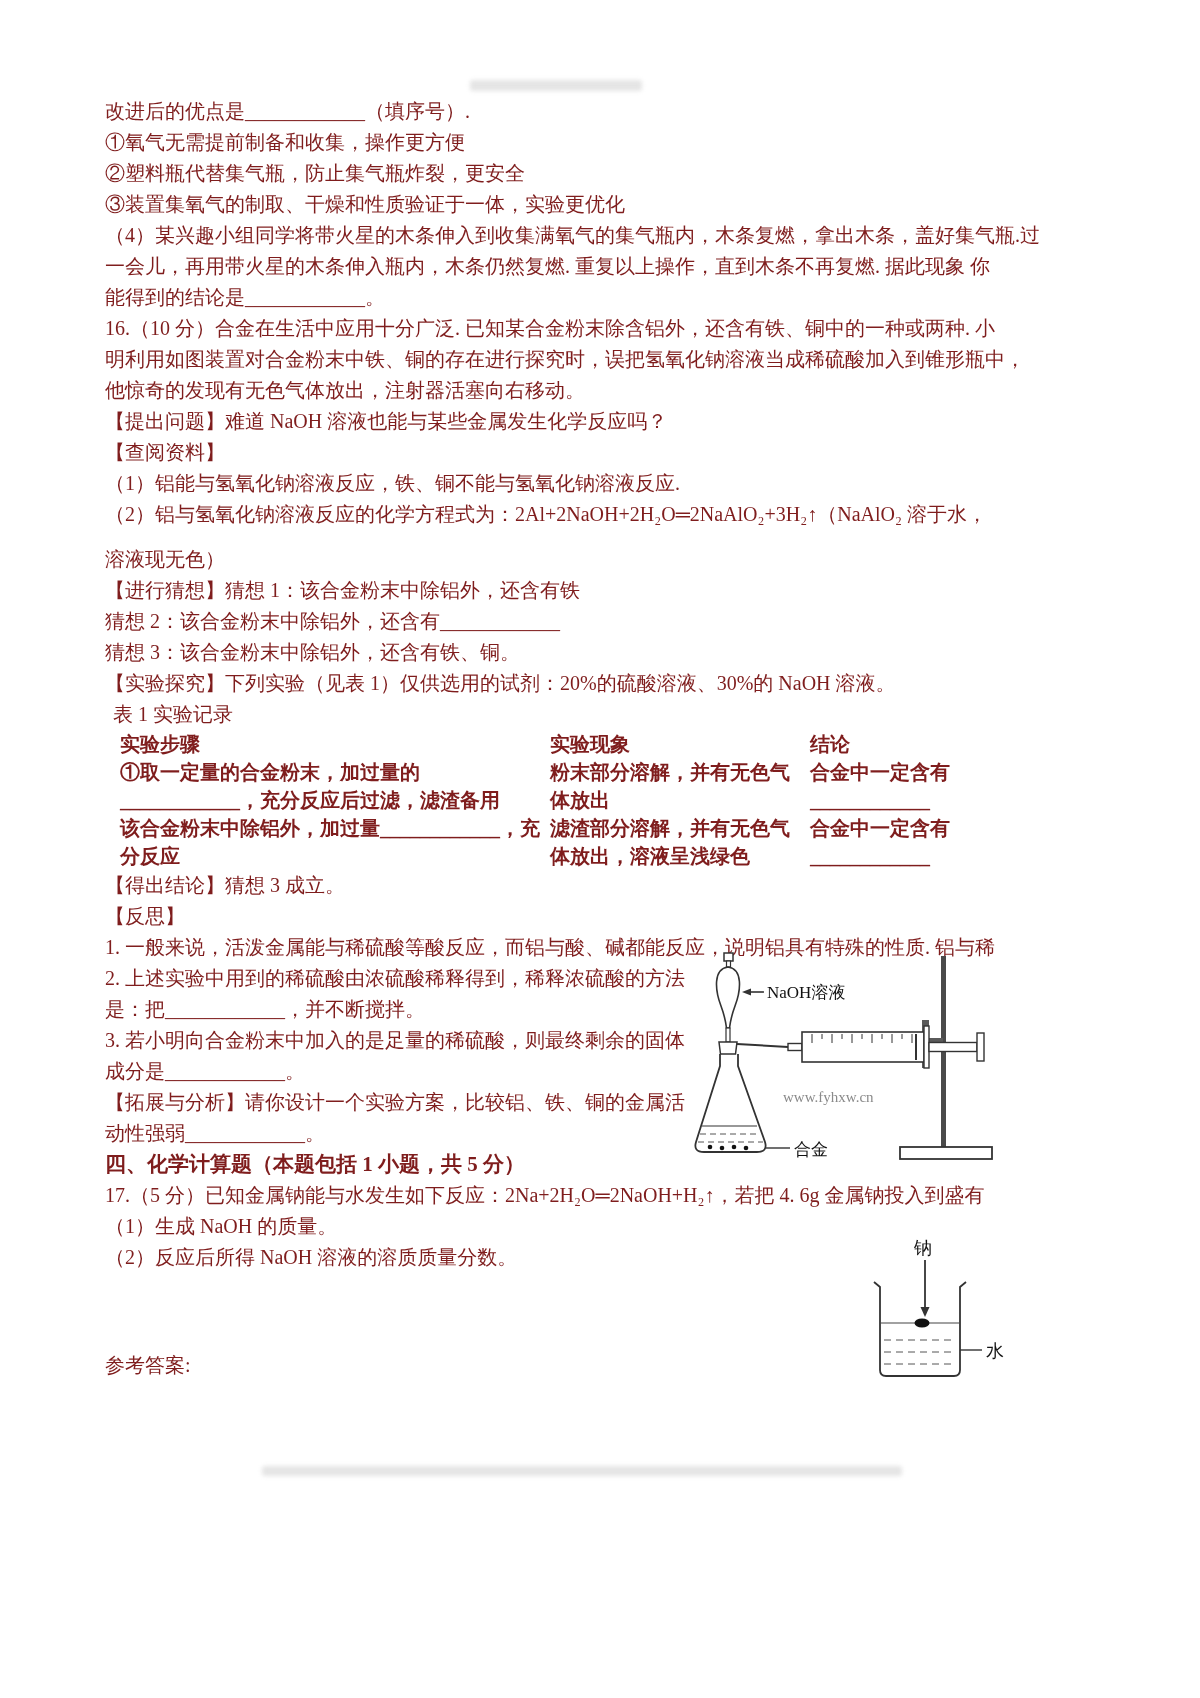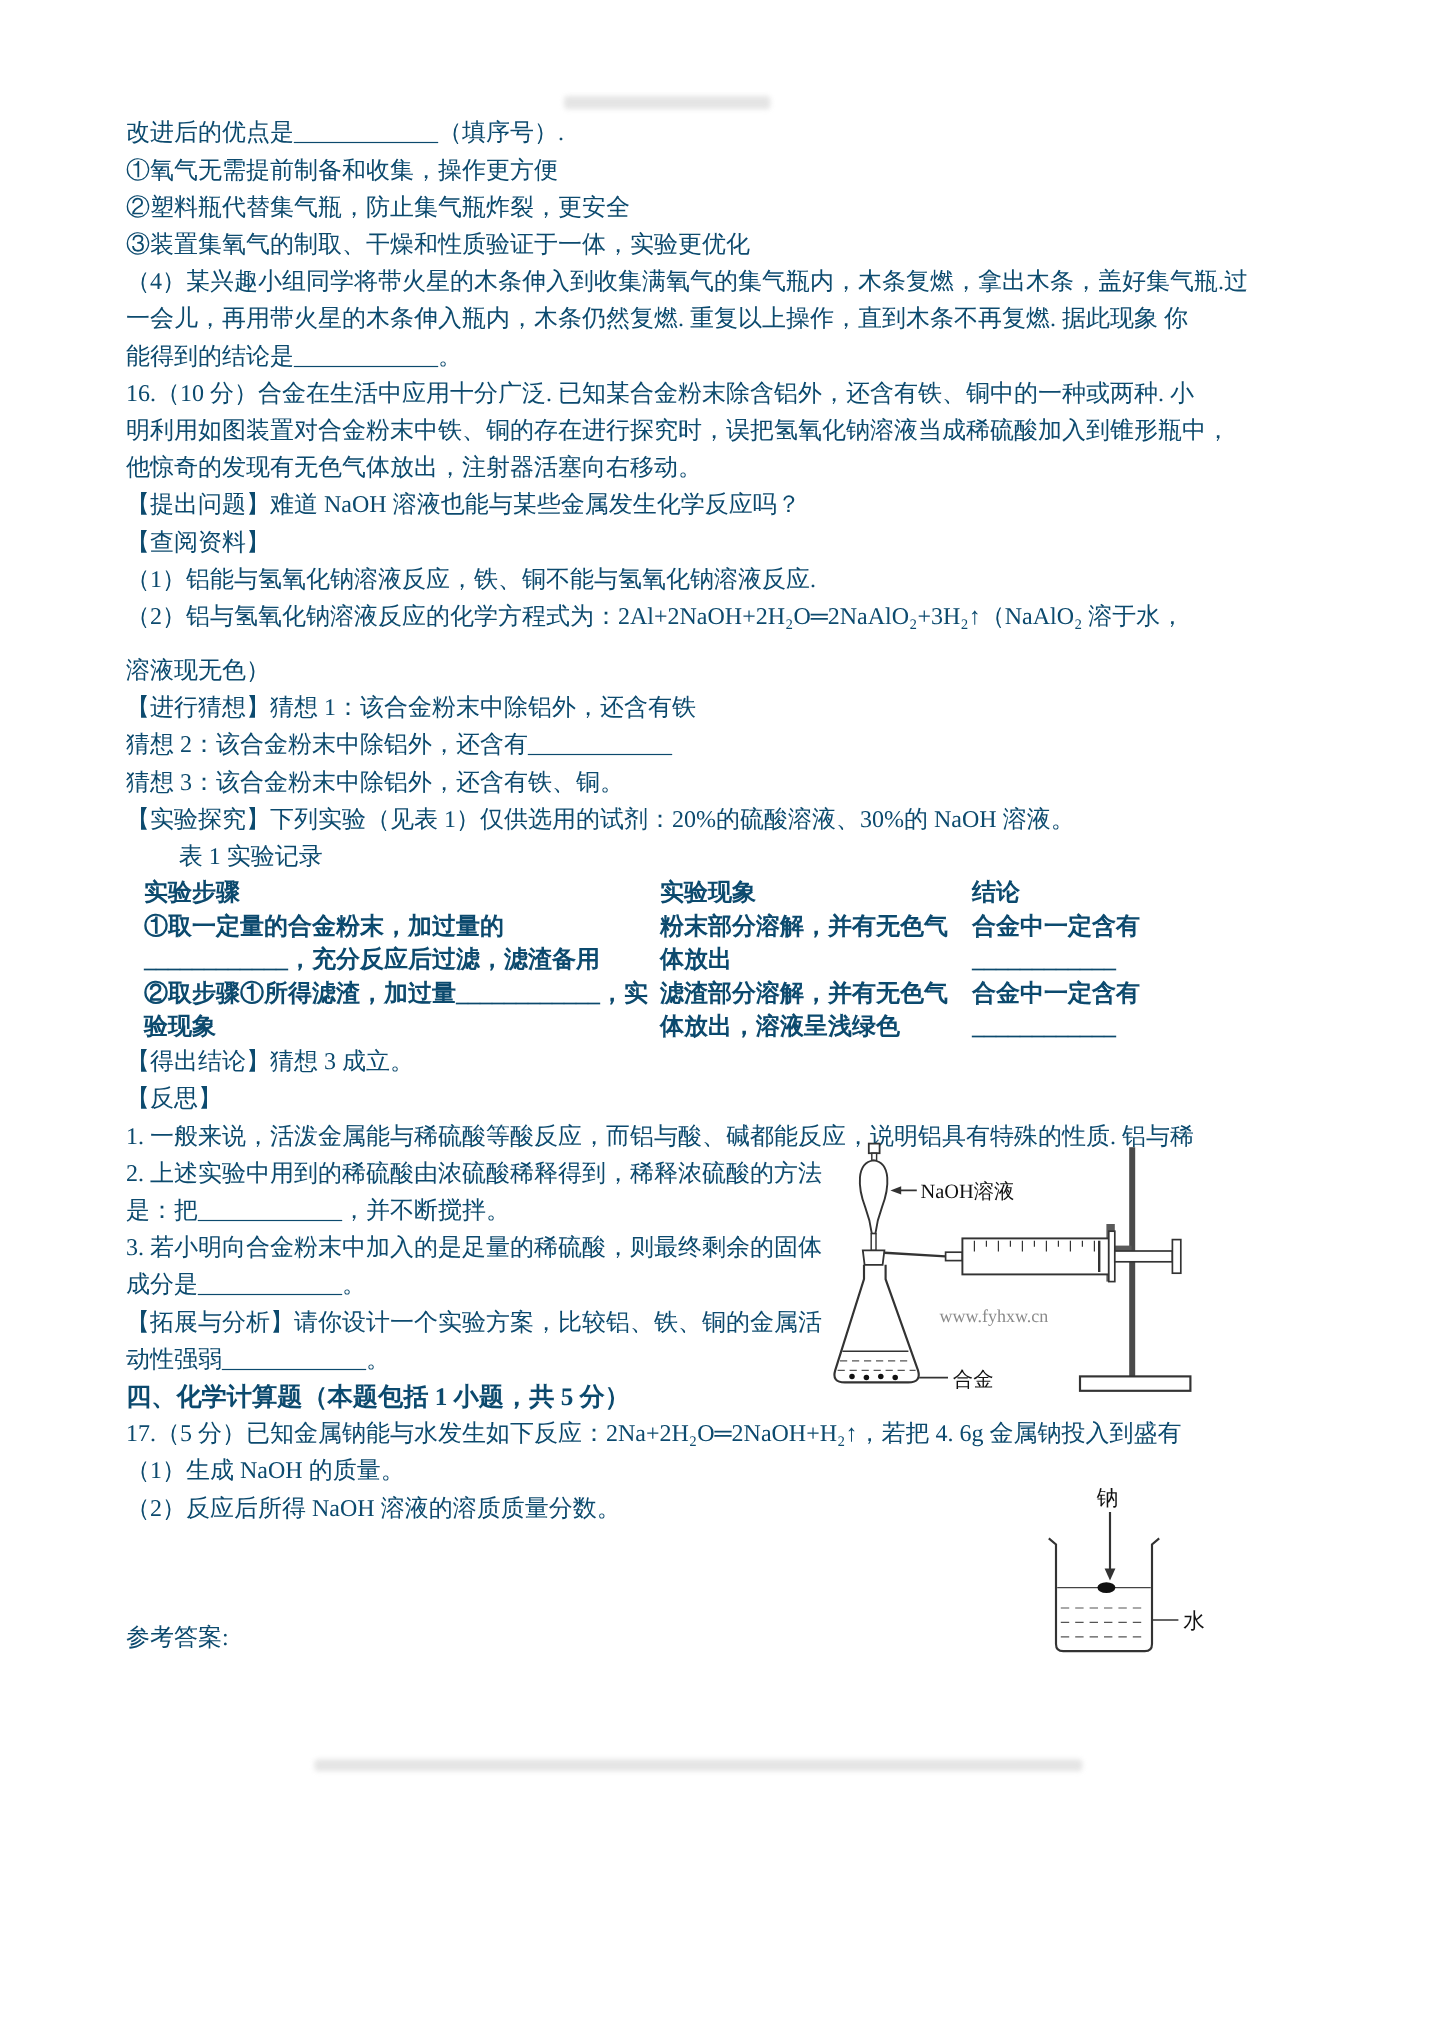--- a/index.html
+++ b/index.html
@@ -1,21 +1,21 @@
 <!DOCTYPE html>
 <html><head>
 <meta charset="utf-8">
 <style>
   html,body{margin:0;padding:0;background:#fff;}
   .page{position:relative;width:1200px;height:1698px;background:#ffffff;overflow:hidden;
-        font-family:"Liberation Serif","DejaVu Serif",serif;color:#0c4a6e;font-size:20px;}
+        font-family:"Liberation Serif","DejaVu Serif",serif;color:#7f1d1d;font-size:20px;}
   .content{position:absolute;left:105px;top:96px;width:992px;}
   .line{height:31px;line-height:31px;white-space:nowrap;}
   .line.tall{height:45px;}
-  .line.caption{padding-left:8px;margin-left:36px;}
+  .line.caption{padding-left:8px;}
   .line.bold{font-weight:bold;font-size:21px;}
   .exp-table{display:grid;grid-template-columns:445px 260px 287px;line-height:28px;font-weight:bold;}
   .exp-table .cell{padding-right:6px;}
   .exp-table .c1h{padding-left:15px;}
   .exp-table .c3{padding-right:45px;}
   .answer-head{margin-top:72px;font-size:20px;line-height:40px;}
   .diagram{position:absolute;}
   #apparatus{left:688px;top:950px;width:322px;height:227px;}
   #beaker-fig{left:868px;top:1238px;width:140px;height:155px;}
   svg{display:block;}
@@ -58,21 +58,21 @@
 
     <div class="exp-table">
       <div class="cell c1h">实验步骤</div>
       <div class="cell">实验现象</div>
       <div class="cell">结论</div>
 
       <div class="cell c1h">①取一定量的合金粉末，加过量的____________，充分反应后过滤，滤渣备用</div>
       <div class="cell">粉末部分溶解，并有无色气体放出</div>
       <div class="cell c3">合金中一定含有____________</div>
 
-      <div class="cell c1h">②取步骤①所得滤渣，加过量____________，实验现象</div>
+      <div class="cell c1h">该合金粉末中除铝外，加过量____________，充分反应</div>
       <div class="cell">滤渣部分溶解，并有无色气体放出，溶液呈浅绿色</div>
       <div class="cell c3">合金中一定含有____________</div>
     </div>
 
     <div class="line">【得出结论】猜想 3 成立。</div>
     <div class="line">【反思】</div>
 
     <div class="line">1.  一般来说，活泼金属能与稀硫酸等酸反应，而铝与酸、碱都能反应，说明铝具有特殊的性质.  铝与稀</div>
     <div class="line">2. 上述实验中用到的稀硫酸由浓硫酸稀释得到，稀释浓硫酸的方法</div>
     <div class="line">是：把____________，并不断搅拌。</div>

